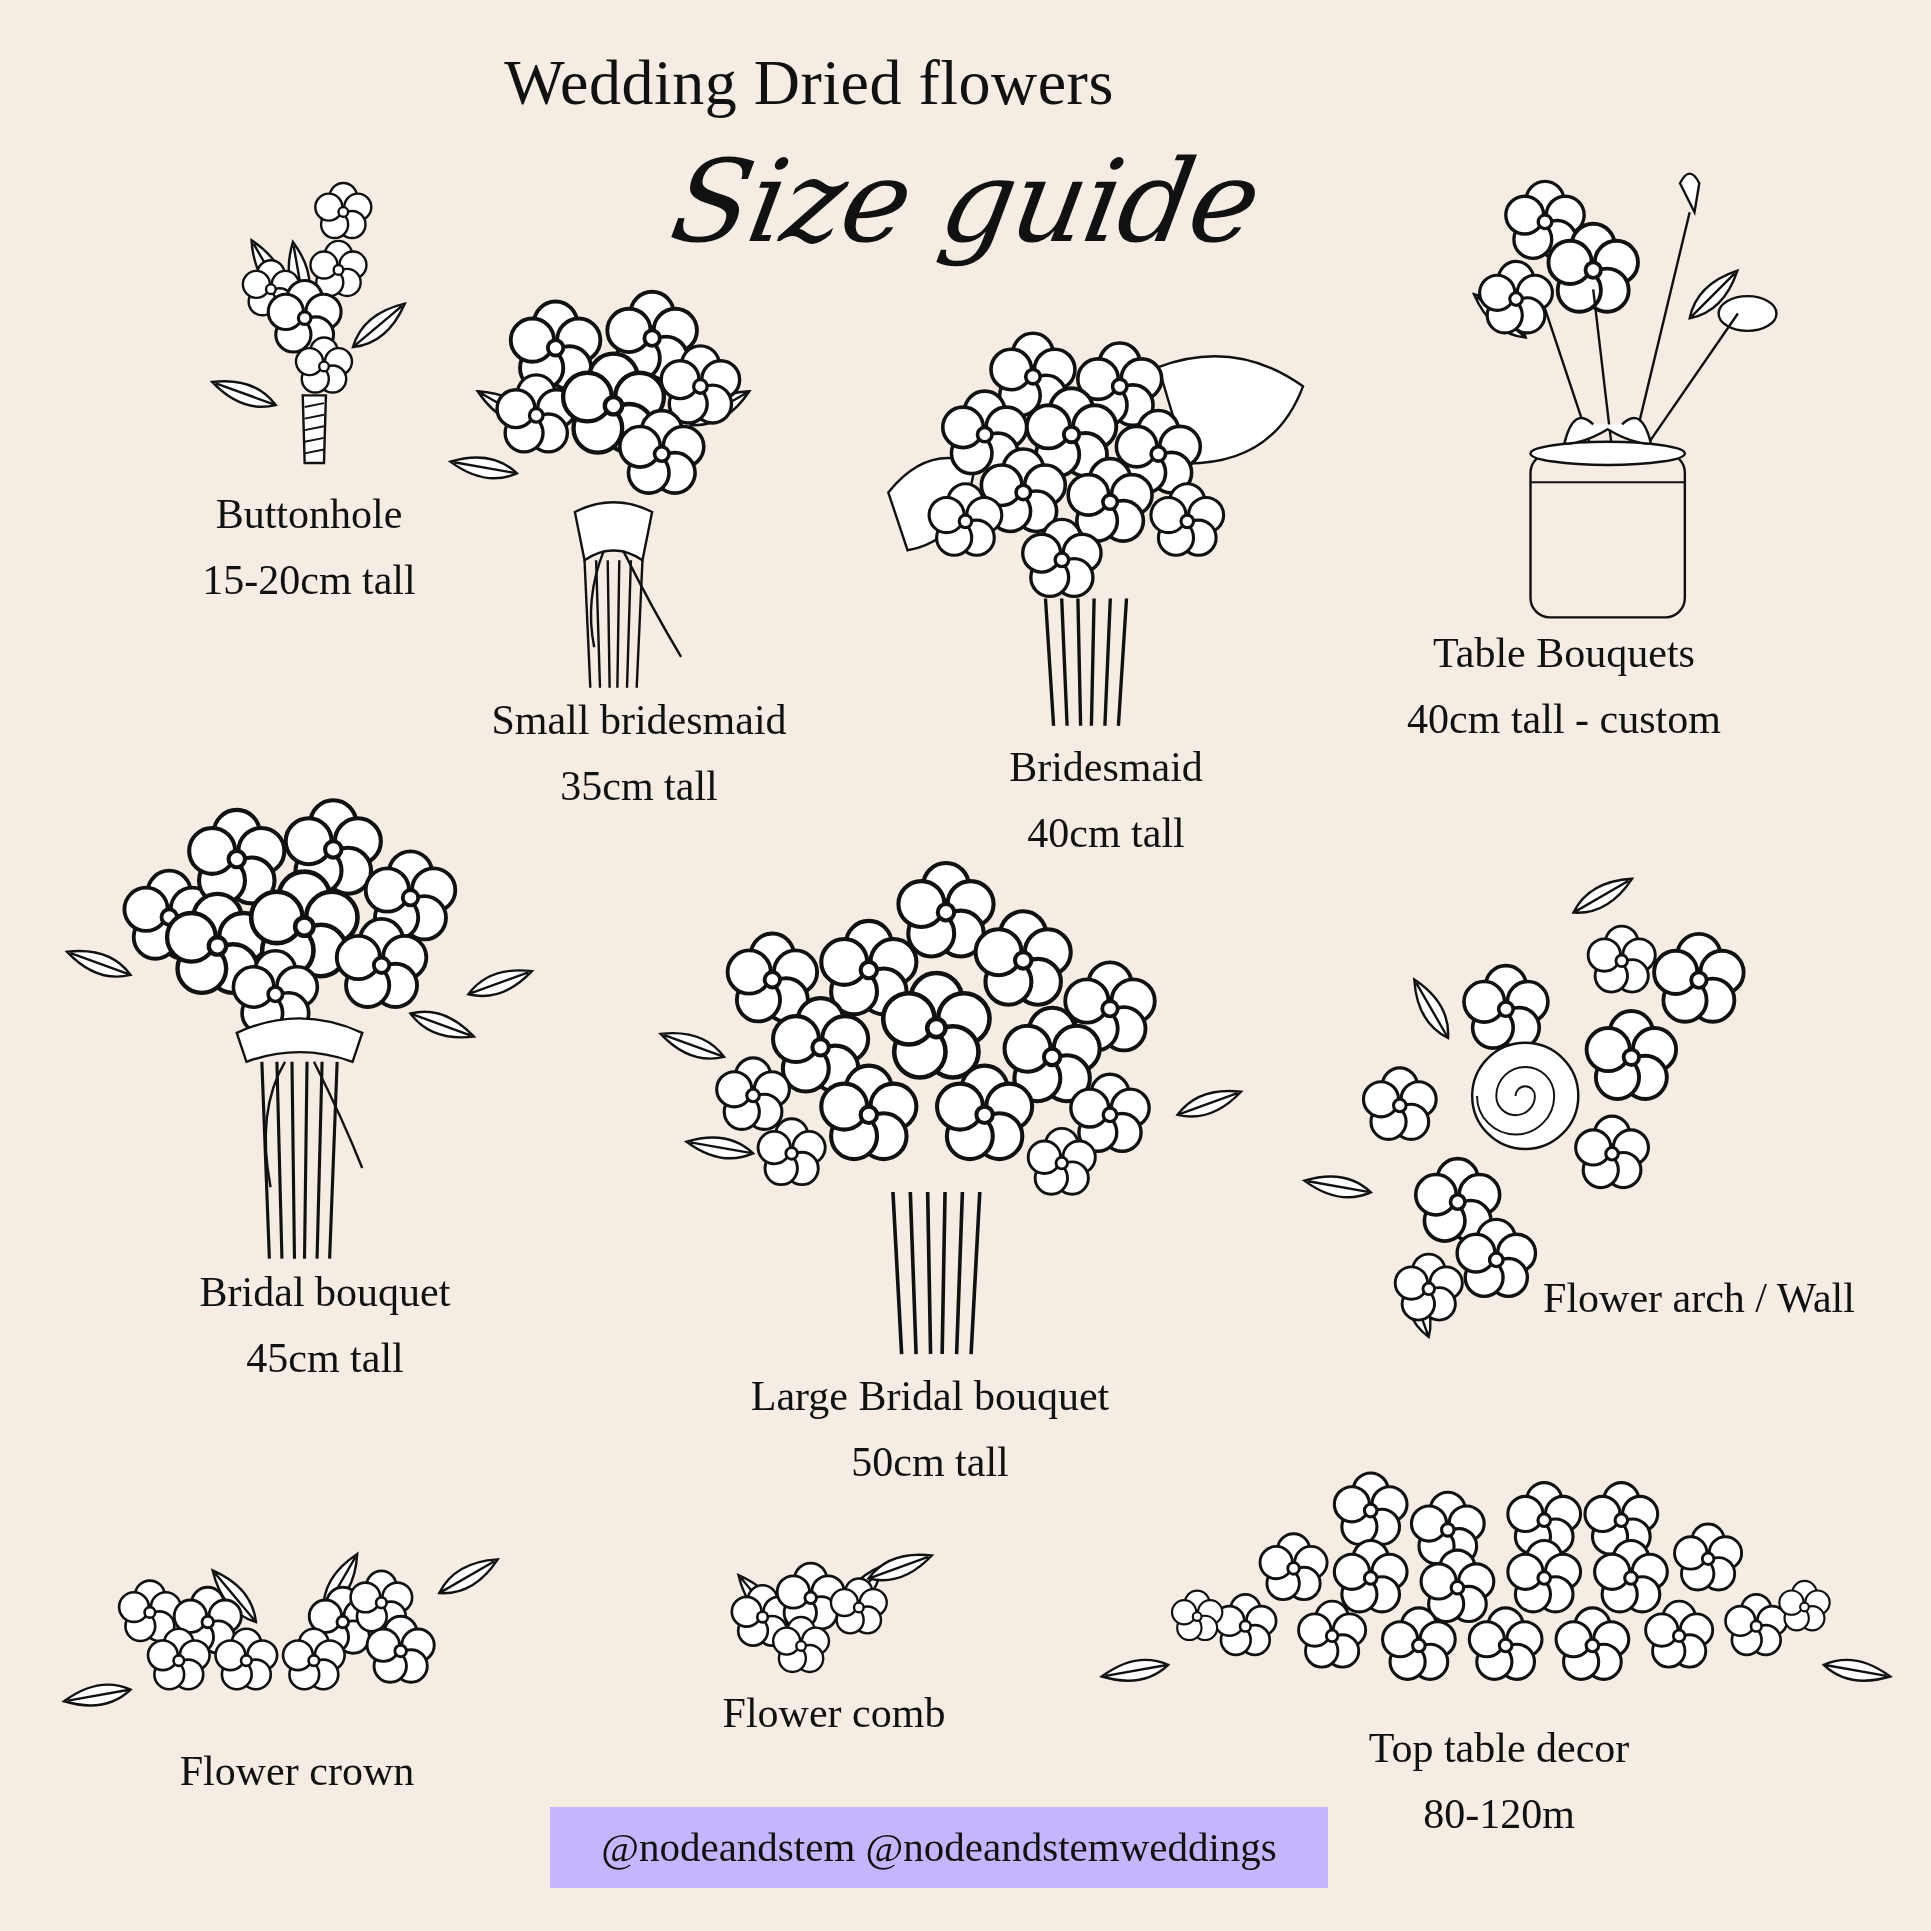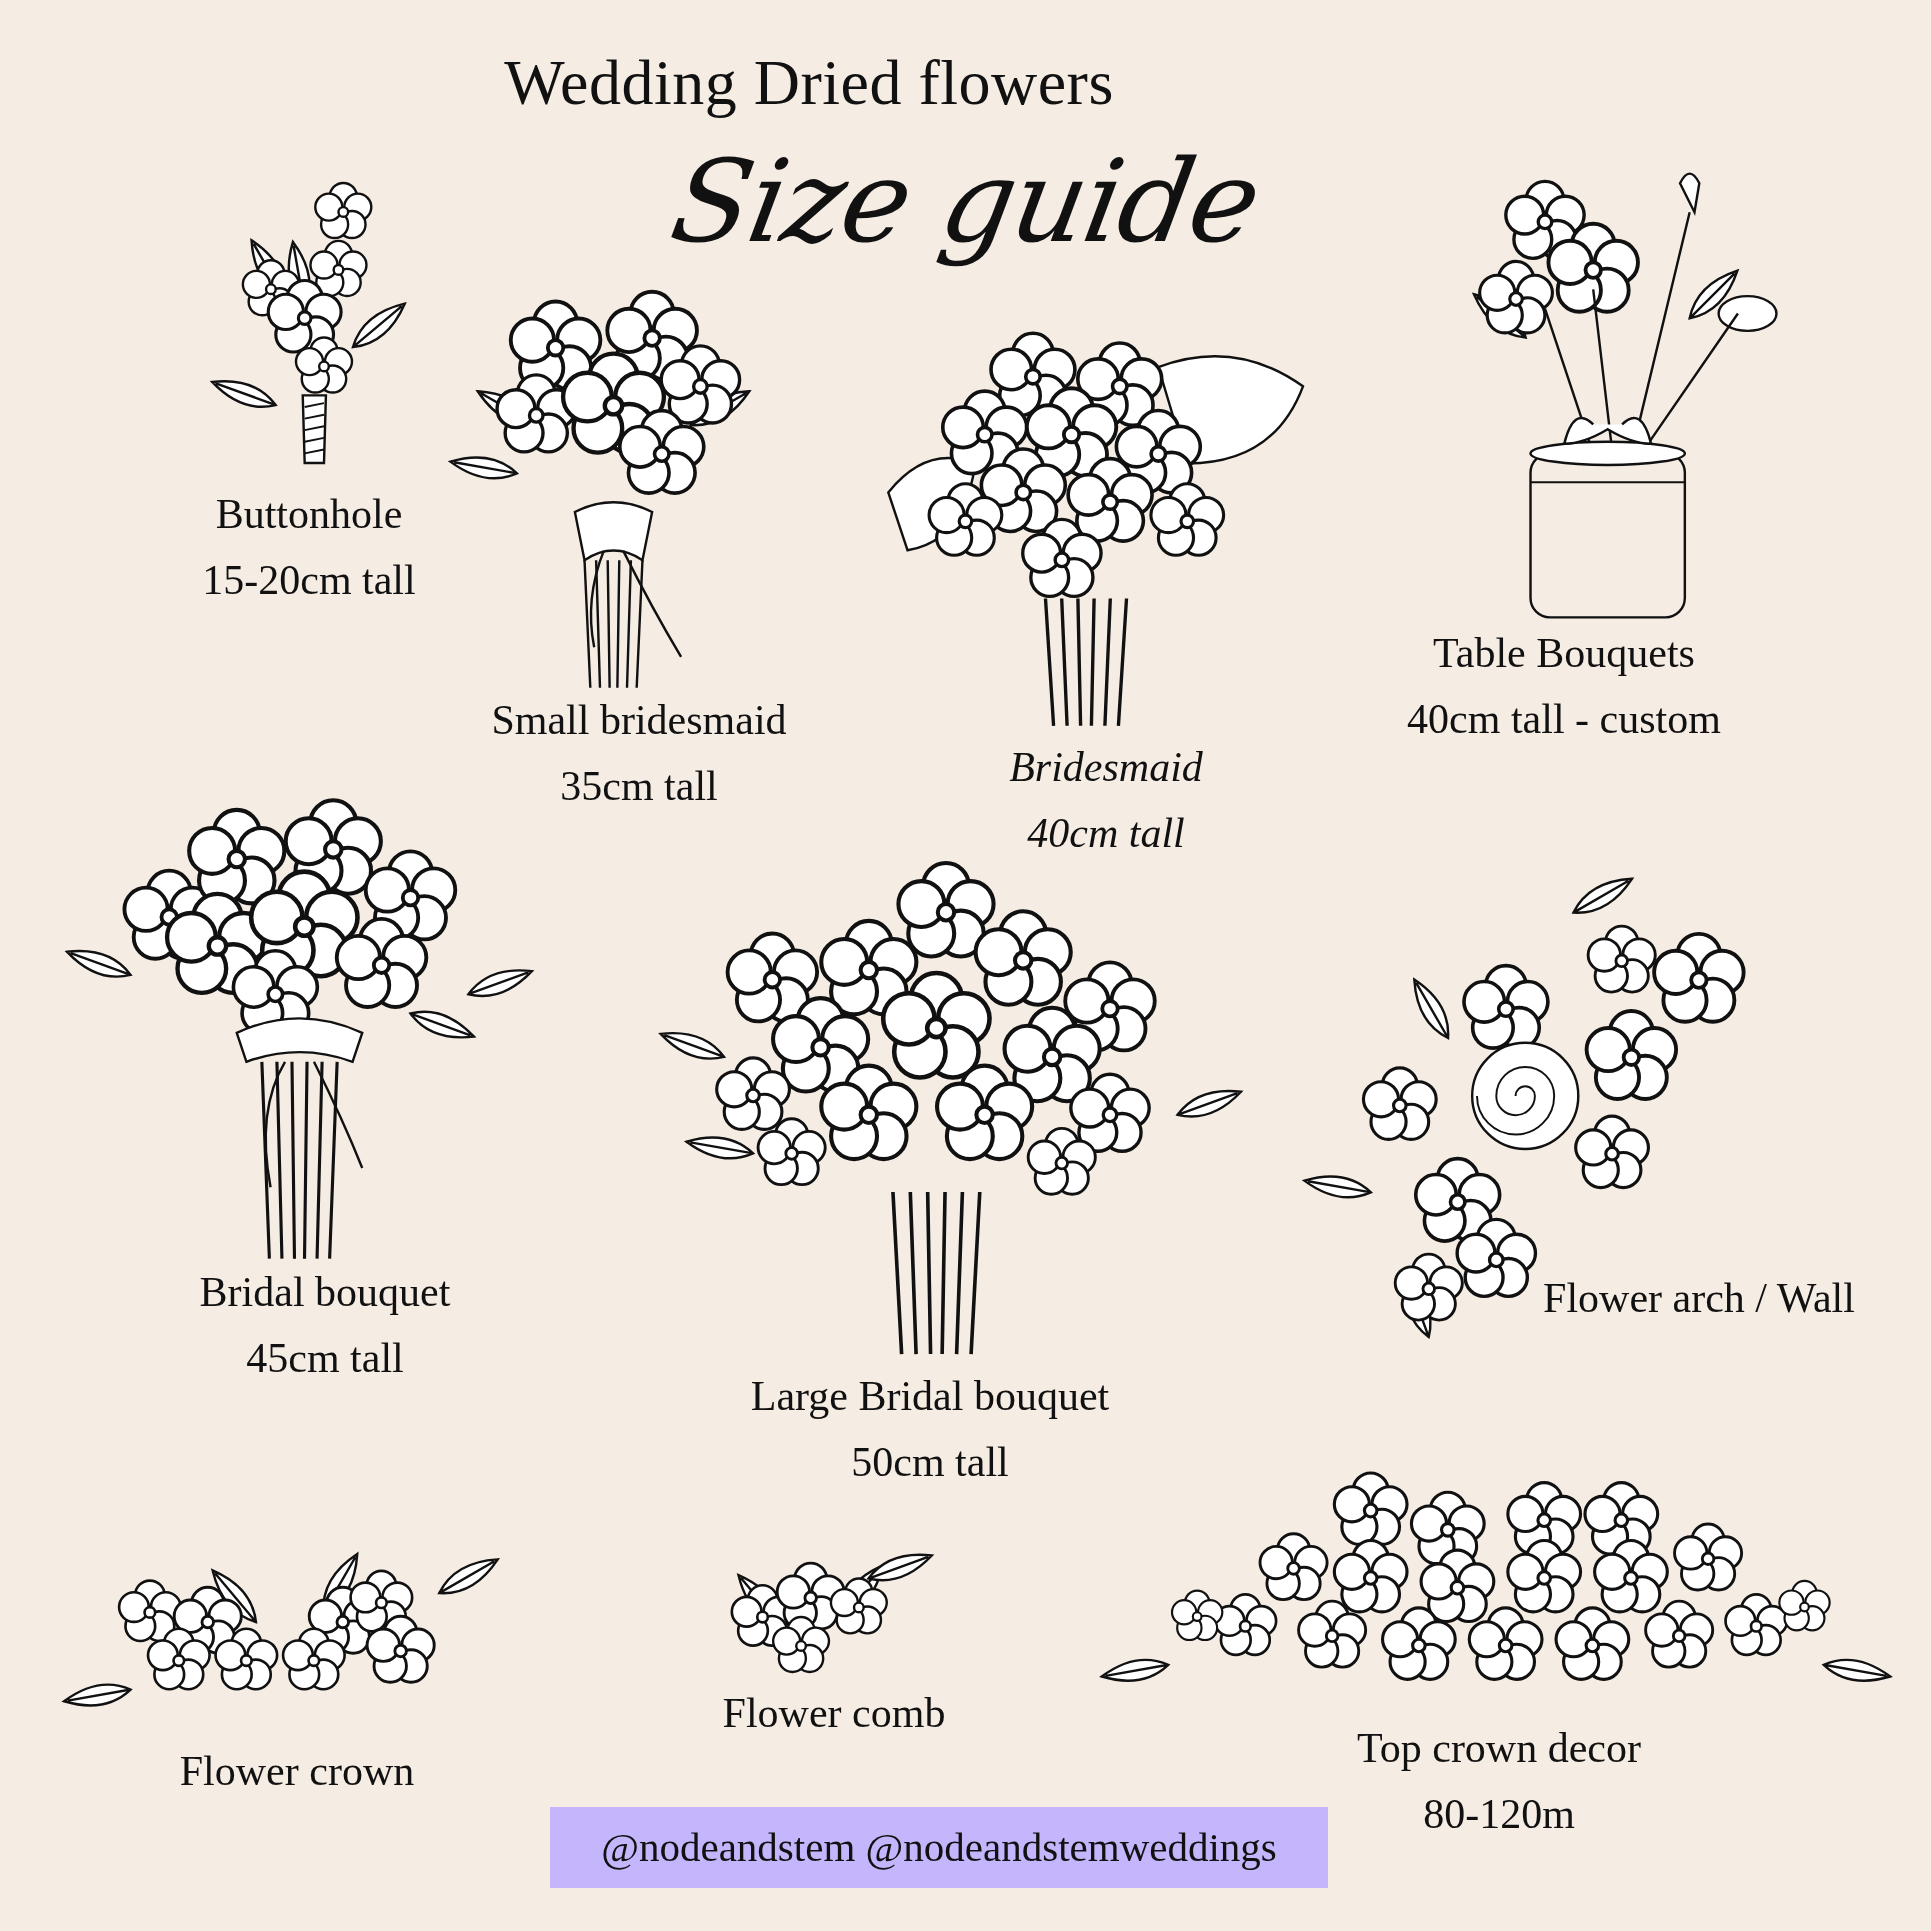--- a/index.html
+++ b/index.html
@@ -110,21 +110,21 @@
     <use href="#flower" transform="translate(210,110) scale(1.6)"></use>
     <use href="#flower" transform="translate(300,130) scale(1.5)"></use>
     <use href="#flower" transform="translate(160,170) scale(1.5)"></use>
     <use href="#flower" transform="translate(250,180) scale(1.5)"></use>
     <use href="#flower" transform="translate(100,200) scale(1.3)"></use>
     <use href="#flower" transform="translate(330,200) scale(1.3)"></use>
     <use href="#flower" transform="translate(200,240) scale(1.4)"></use>
     <use href="#stems" transform="translate(225,280) scale(1.4,1.1)"></use>
   </svg>
 </div>
-<div class="label" style="left:913px;top:734px;width:386px;font-style:italic;">
+<div class="label" style="left:913px;top:734px;width:386px;">
   <span>Bridesmaid</span>
   <span>40cm tall</span>
 </div>
 
 <div class="art" style="left:1429px;top:164px;width:367px;height:463px;">
   <svg viewBox="0 0 380 480">
     <use href="#leaf" transform="translate(100,180) rotate(-50)"></use>
     <use href="#leaf" transform="translate(270,160) rotate(45)"></use>
     <use href="#flower" transform="translate(120,60) scale(1.4)"></use>
     <use href="#flower" transform="translate(170,110) scale(1.6)"></use>
@@ -270,18 +270,18 @@
     <use href="#flower" transform="translate(290,180) scale(1.3)"></use>
     <use href="#flower" transform="translate(380,180) scale(1.3)"></use>
     <use href="#flower" transform="translate(470,180) scale(1.3)"></use>
     <use href="#flower" transform="translate(560,170) scale(1.2)"></use>
     <use href="#flower" transform="translate(640,160) scale(1.1)"></use>
     <use href="#flower" transform="translate(60,150) scale(0.9)"></use>
     <use href="#flower" transform="translate(690,140) scale(0.9)"></use>
   </svg>
 </div>
 <div class="label" style="left:1306px;top:1715px;width:386px;">
-  <span>Top crown decor</span>
+  <span>Top table decor</span>
   <span>80-120m</span>
 </div>
 
 <div class="handle-box">@nodeandstem @nodeandstemweddings</div>
 
 
 </body></html>

